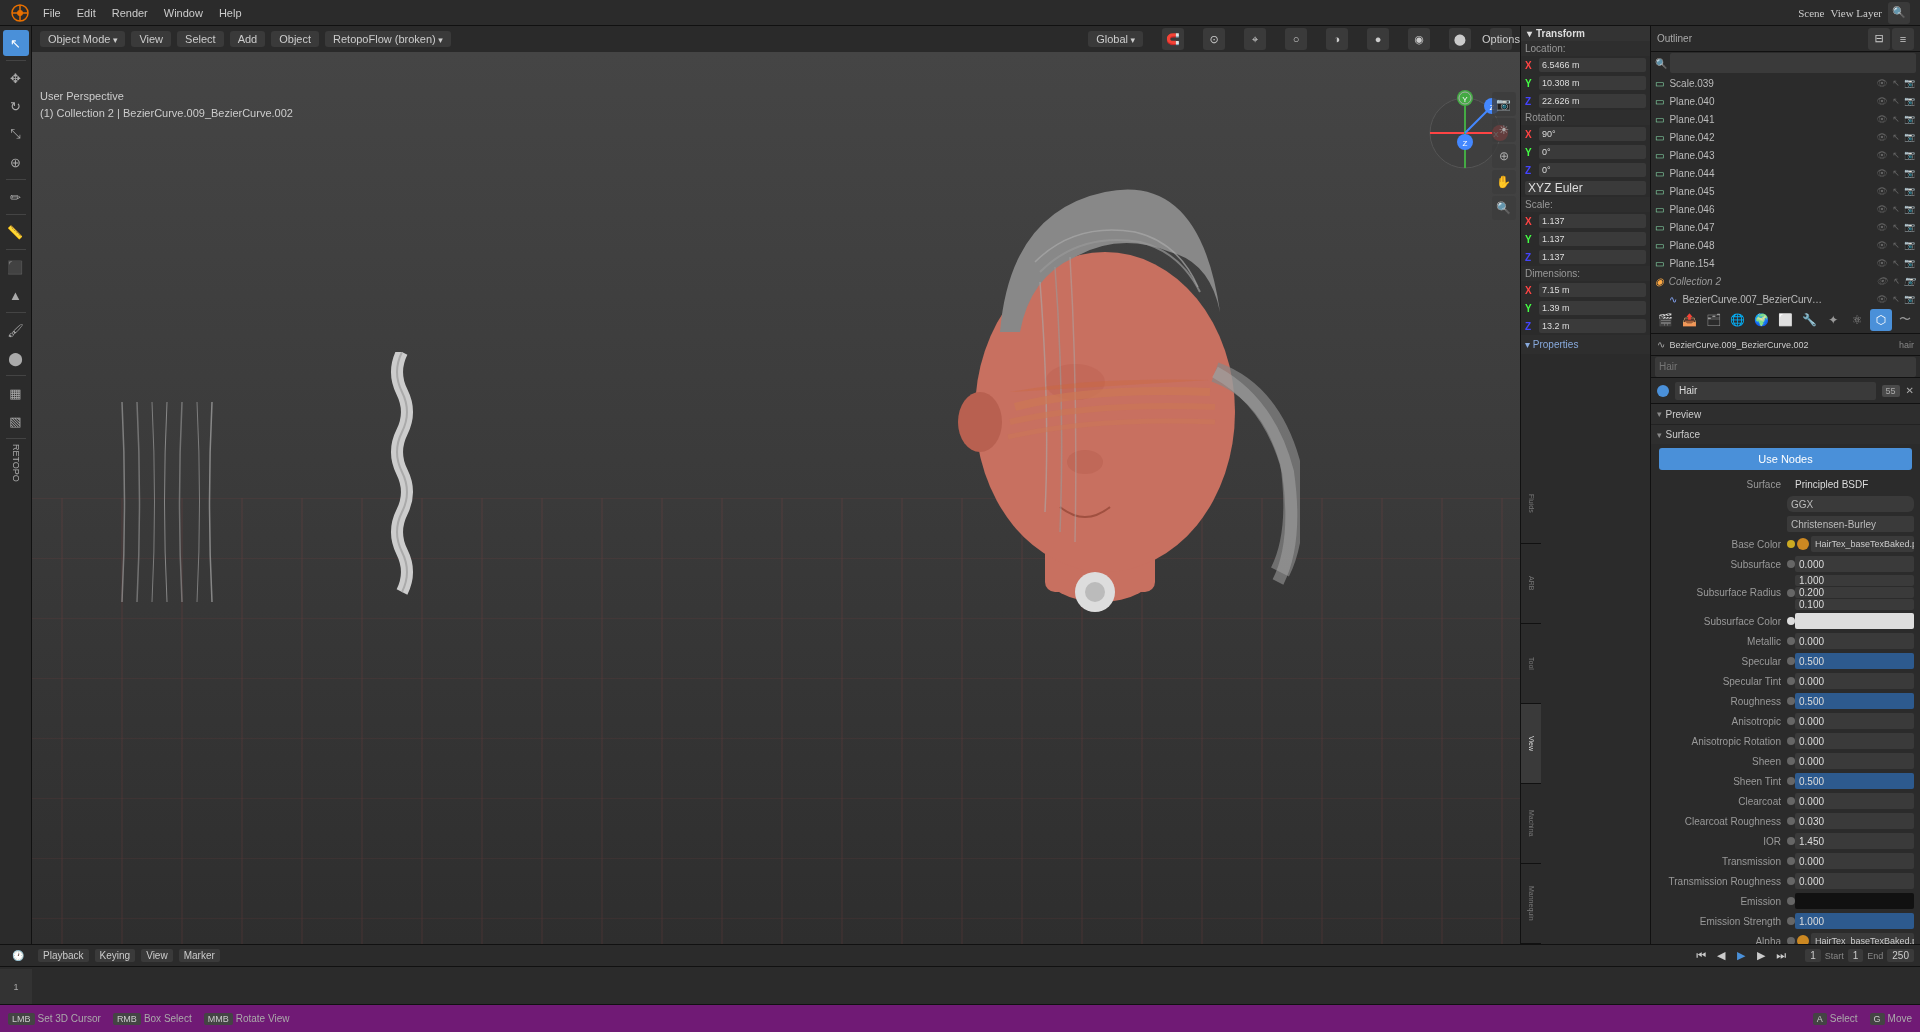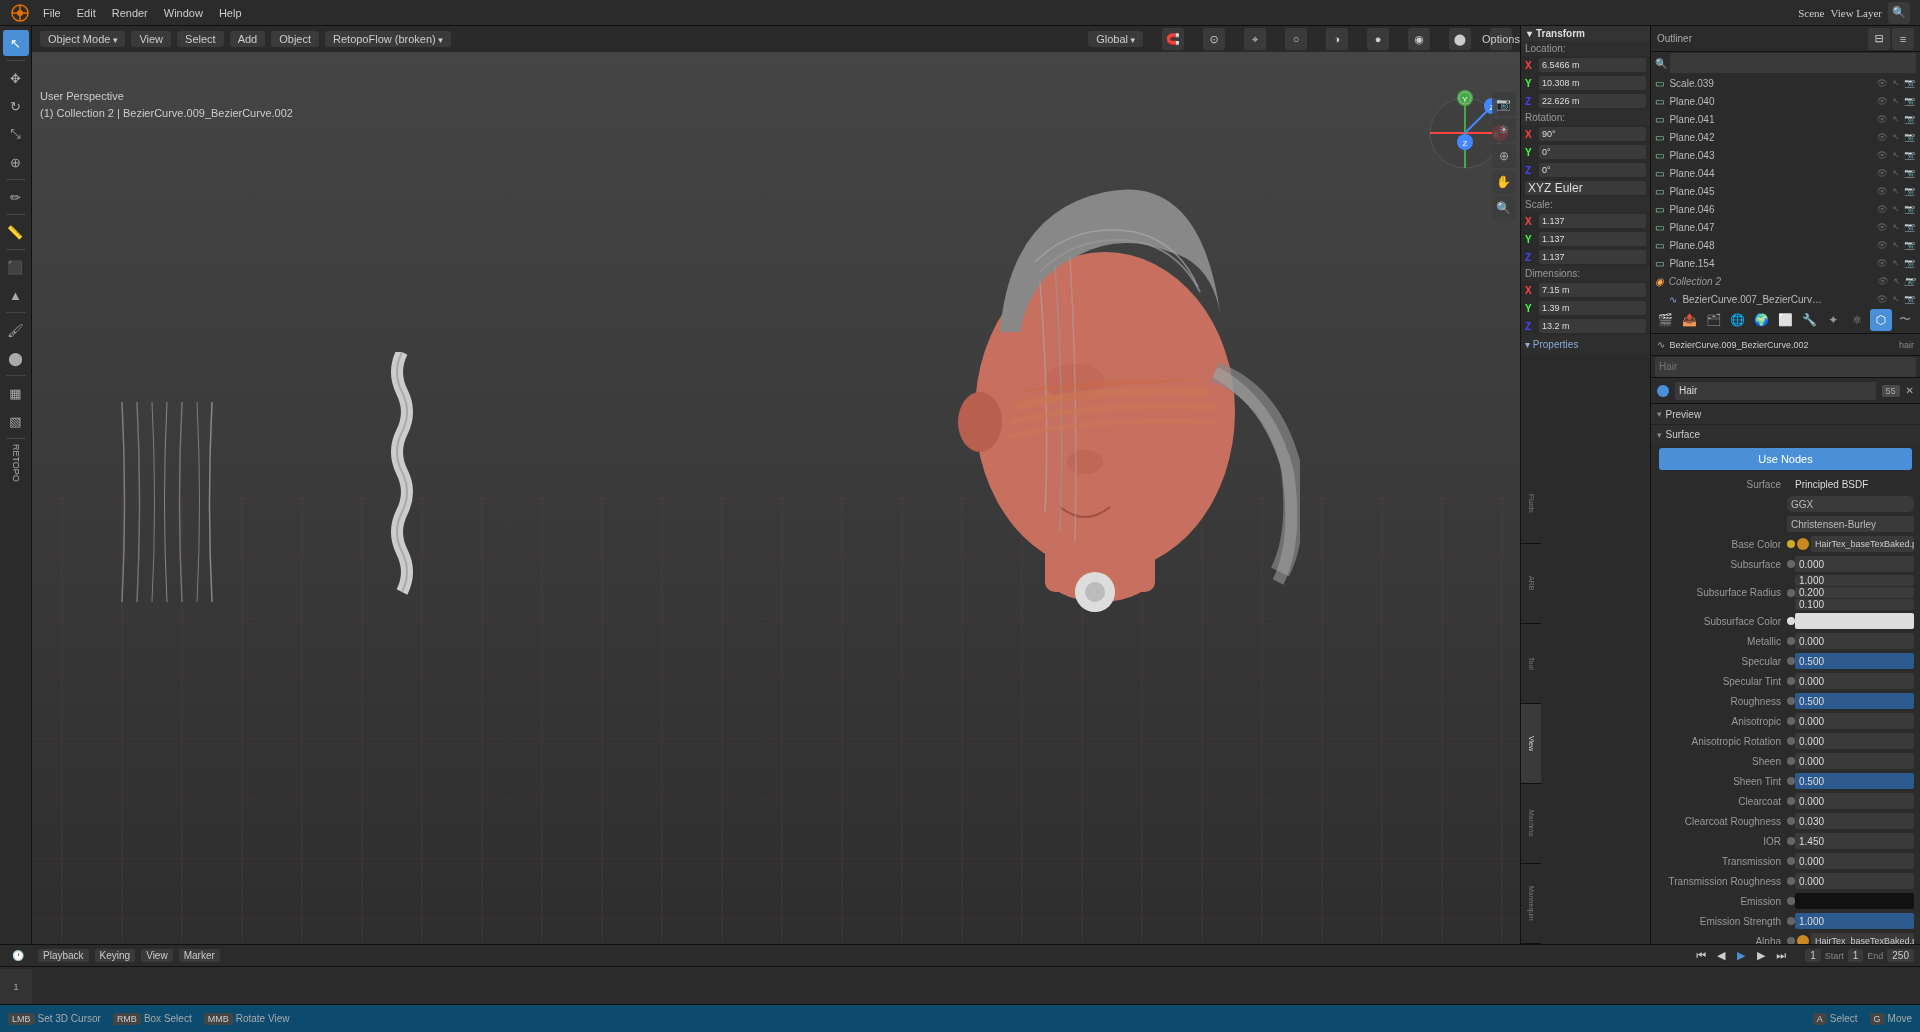--- a/index.html
+++ b/index.html
@@ -393,21 +393,21 @@
       display: flex;
       align-items: center;
       padding: 0 3px;
       font-size: 9px;
       color: #ddd;
     }
 
     
     .bottom-bar {
       height: 28px;
-      background: #0c4a6e;
+      background: #701a75;
       display: flex;
       align-items: center;
       padding: 13px 8px;
       border-top: 1px solid #111;
       flex-shrink: 0;
       font-size: 10px;
       color: #aaa;
       gap: 12px;
     }
     .bottom-hint {

